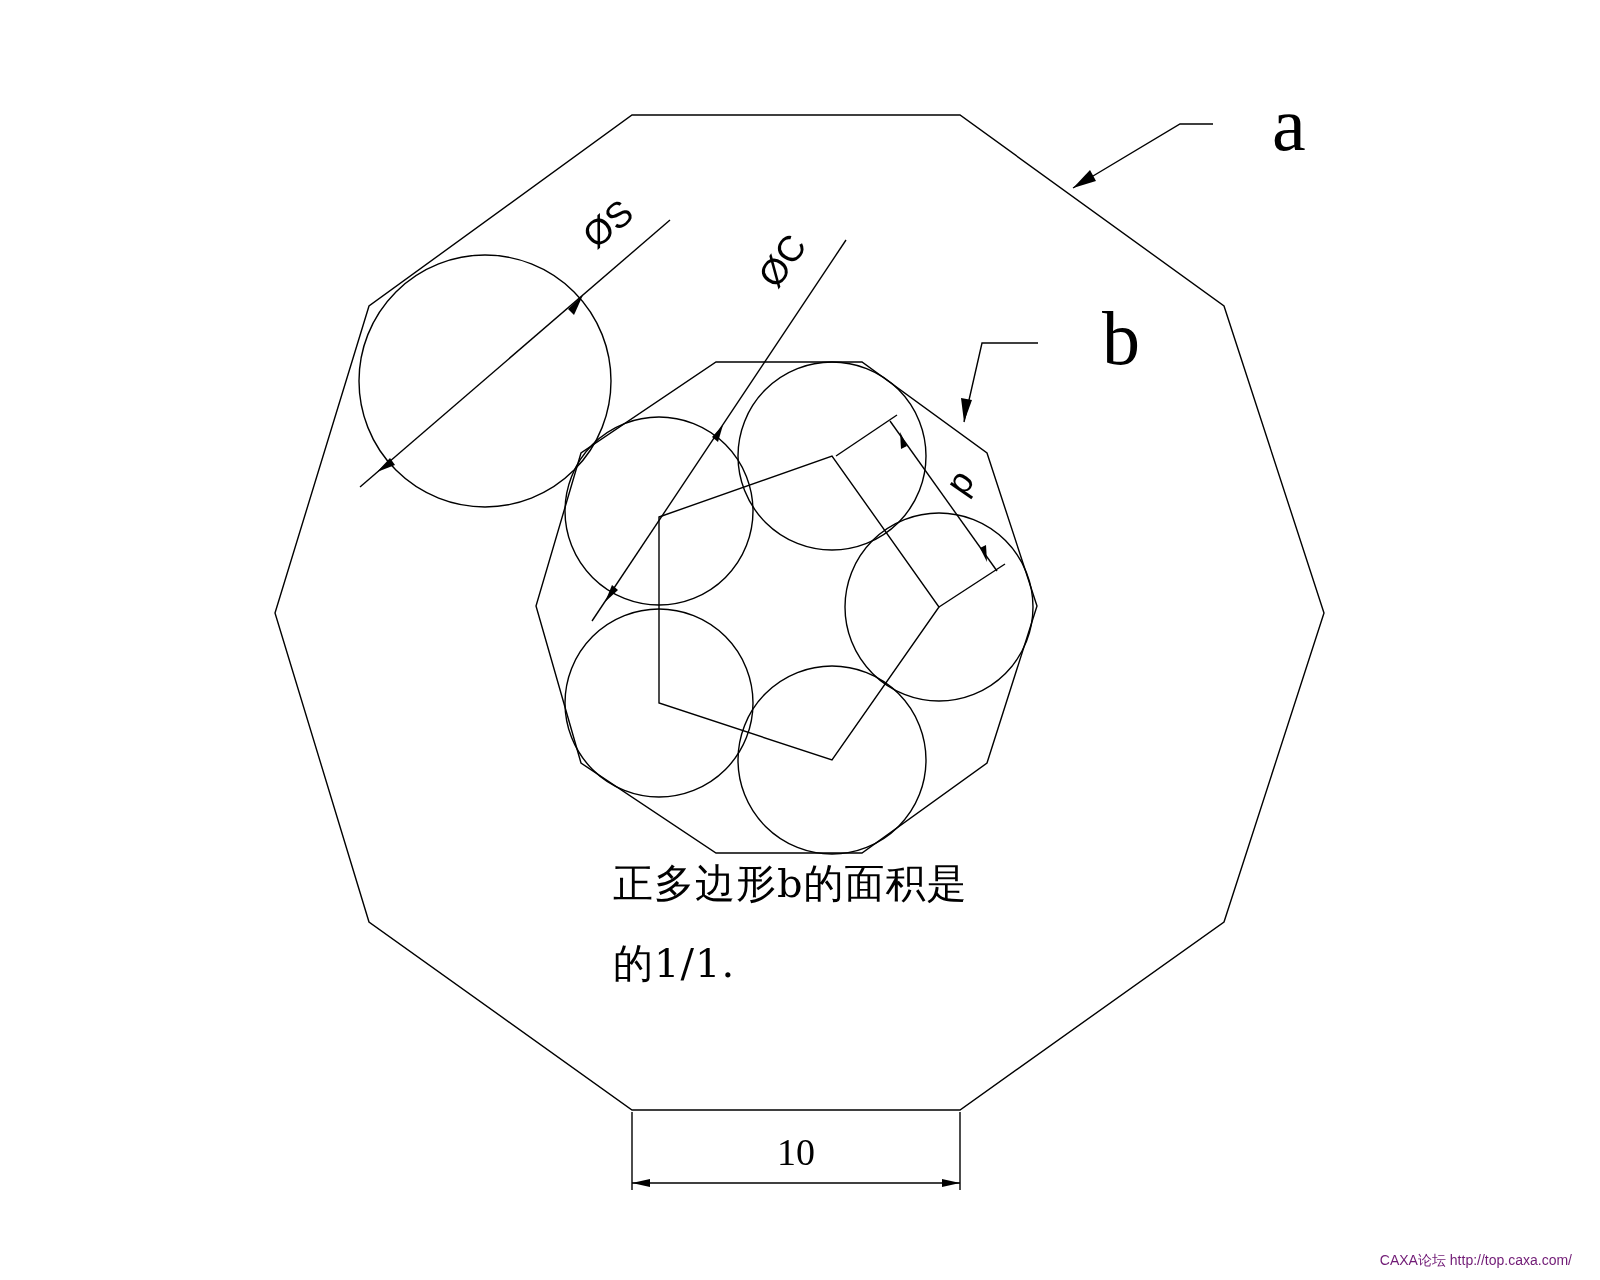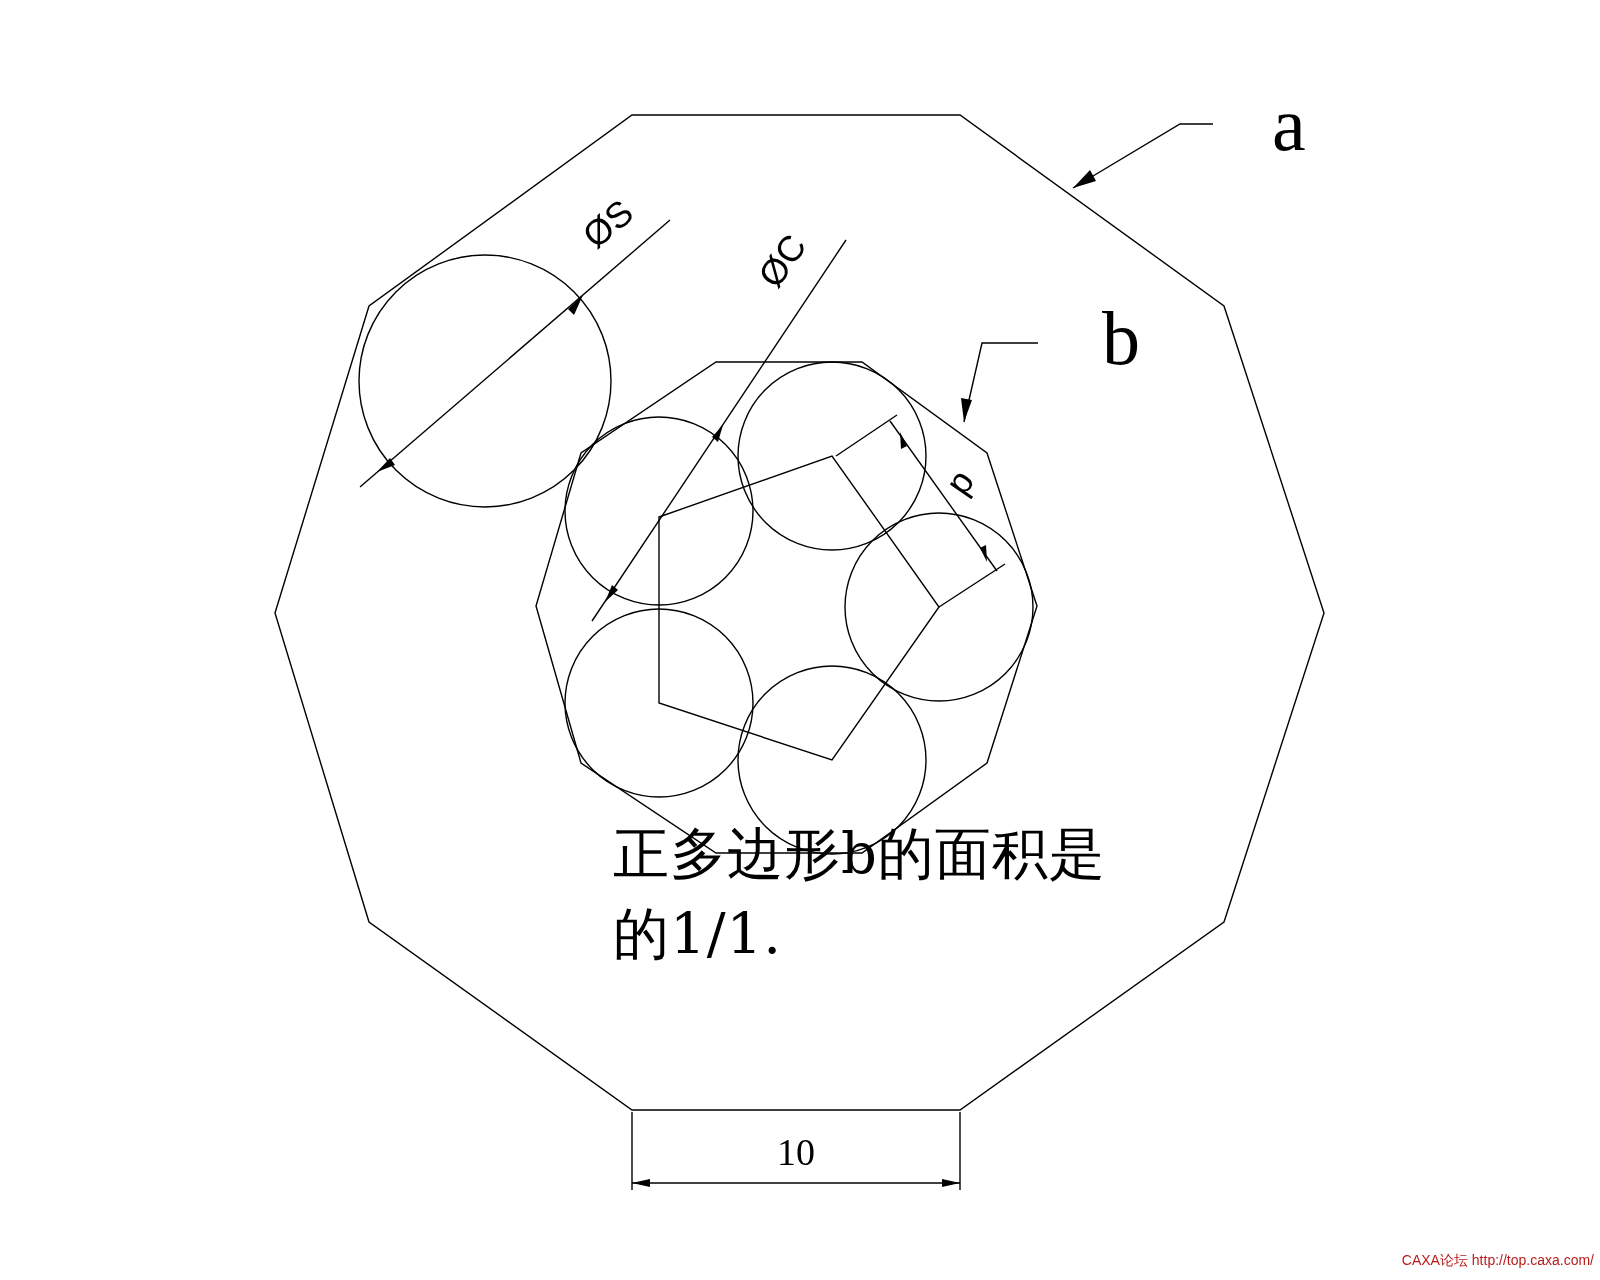--- a/index.html
+++ b/index.html
@@ -1,27 +1,27 @@
 <!DOCTYPE html>
 <html><head>
   <meta charset="utf-8">
   <style>
     html, body { margin: 0; padding: 0; background: #ffffff; }
     body { width: 1600px; height: 1280px; position: relative; overflow: hidden; }
     #canvas { position: absolute; left: 0; top: 0; width: 1600px; height: 1280px; }
     svg text { fill: #000; }
     .lbl-big { font-family: "Liberation Serif", "DejaVu Serif", serif; font-size: 76px; }
     .lbl-dim { font-family: "Liberation Sans", "DejaVu Sans", sans-serif; font-size: 36px; }
-    .note { position: absolute; left: 613px; top: 814px; width: 560px;
-            font-family: "DejaVu Serif", "Liberation Serif", serif; font-size: 56px; line-height: 80px;
+    .note { position: absolute; left: 613px; top: 843px; width: 560px;
+            font-family: "DejaVu Serif", "Liberation Serif", serif; font-size: 40px; line-height: 80px;
             color: #000; letter-spacing: 1px; }
     .note div { white-space: nowrap; }
     .dim10 { font-family: "Liberation Serif", "DejaVu Serif", serif; font-size: 38px; }
-    .watermark { position: absolute; right: 6px; bottom: 10px;
-                 font-family: "Liberation Sans", "DejaVu Sans", sans-serif; font-size: 14px; color: #b91c1c; }
+    .watermark { position: absolute; right: 28px; bottom: 10px;
+                 font-family: "Liberation Sans", "DejaVu Sans", sans-serif; font-size: 14px; color: #701a75; }
   </style>
 </head>
 <body>
 
 <svg id="canvas" viewBox="0 0 1600 1280" xmlns="http://www.w3.org/2000/svg">
   <g fill="none" stroke="#000" stroke-width="1.4">
 
     <polygon points="632,115 960,115 1224,306 1324,613 1224,922 960,1110 632,1110 369,922 275,613 369,306"></polygon>
 
     <polygon points="716,362 862,362 987,453 1037,606 987,763 862,853 716,853 581,763 536,606 581,453"></polygon>

